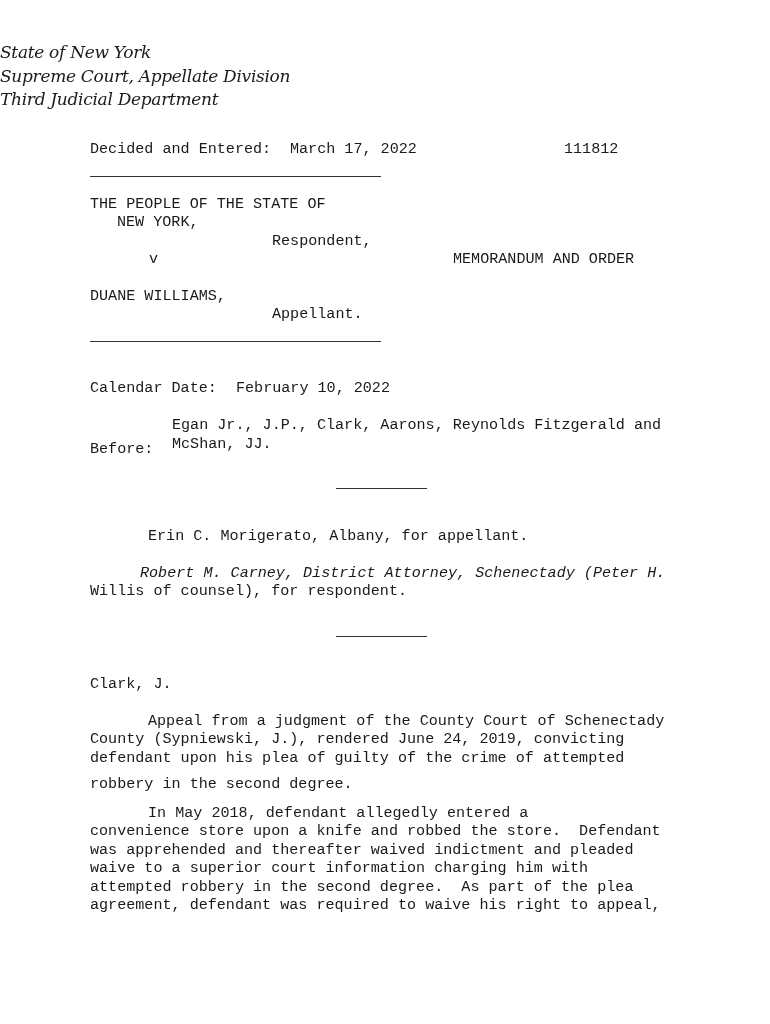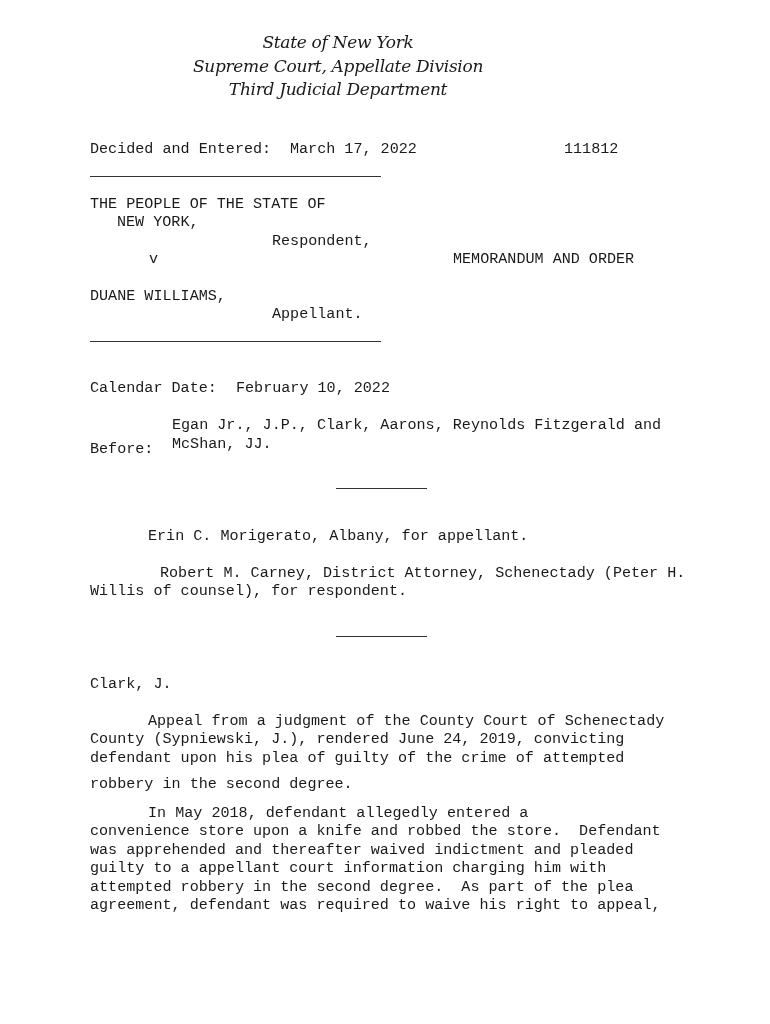--- a/index.html
+++ b/index.html
@@ -11,22 +11,21 @@
       width: 770px;
       height: 1024px;
       position: relative;
       overflow: hidden;
       color: #1a1a1a;
     }
     .header {
       position: absolute;
       left: 0;
       width: 676px;
-      top: 31px;
-      text-align: center;
+      top: 41px;
       font-family: "DejaVu Serif", "Liberation Serif", serif;
       font-style: italic;
       font-size: 17px;
       line-height: 23.5px;
       letter-spacing: -0.3px;
     }
     .header div { white-space: nowrap; }
     .mono {
       font-family: "Liberation Mono", "DejaVu Sans Mono", monospace;
       font-size: 15.1px;
@@ -68,34 +67,34 @@
 <span class="mono" style="left:90px; top:379px;">Calendar Date:</span>
 <span class="mono" style="left:236px; top:379px;font-family:Liberation Mono, monospace;">February 10, 2022</span>
 
 <span class="mono" style="left:90px; top:440px;">Before:</span>
 <span class="mono" style="left:172px; top:416px;">Egan Jr., J.P., Clark, Aarons, Reynolds Fitzgerald and</span>
 <span class="mono" style="left:172px; top:435px;">McShan, JJ.</span>
 
 <div class="rule" style="left:336px; top:488px; width:91px;"></div>
 
 <span class="mono" style="left:148px; top:527px;">Erin C. Morigerato, Albany, for appellant.</span>
-<span class="mono" style="left:160px; top:564px;">Robert M. Carney, District Attorney, Schenectady (Peter H.</span>
+<span class="mono" style="left:140px; top:564px;font-style:italic;">Robert M. Carney, District Attorney, Schenectady (Peter H.</span>
 <span class="mono" style="left:90px; top:582px;">Willis of counsel), for respondent.</span>
 
 <div class="rule" style="left:336px; top:636px; width:91px;"></div>
 
 <span class="mono" style="left:90px; top:675px;">Clark, J.</span>
 
 <div>
   <span class="mono" style="left:148px; top:712px;">Appeal from a judgment of the County Court of Schenectady</span>
   <span class="mono" style="left:90px; top:730px;">County (Sypniewski, J.), rendered June 24, 2019, convicting</span>
   <span class="mono" style="left:90px; top:749px;">defendant upon his plea of guilty of the crime of attempted</span>
   <span class="mono" style="left:90px; top:767px;margin-top:8px;">robbery in the second degree.</span>
 </div>
 
 <div>
   <span class="mono" style="left:148px; top:804px;">In May 2018, defendant allegedly entered a</span>
   <span class="mono" style="left:90px; top:822px;">convenience store upon a knife and robbed the store.  Defendant</span>
   <span class="mono" style="left:90px; top:841px;">was apprehended and thereafter waived indictment and pleaded</span>
-  <span class="mono" style="left:90px; top:859px;">guilty to a appellant court information charging him with</span>
+  <span class="mono" style="left:90px; top:859px;">waive to a superior court information charging him with</span>
   <span class="mono" style="left:90px; top:878px;">attempted robbery in the second degree.  As part of the plea</span>
   <span class="mono" style="left:90px; top:896px;">agreement, defendant was required to waive his right to appeal,</span>
 </div>
 
 </body></html>

